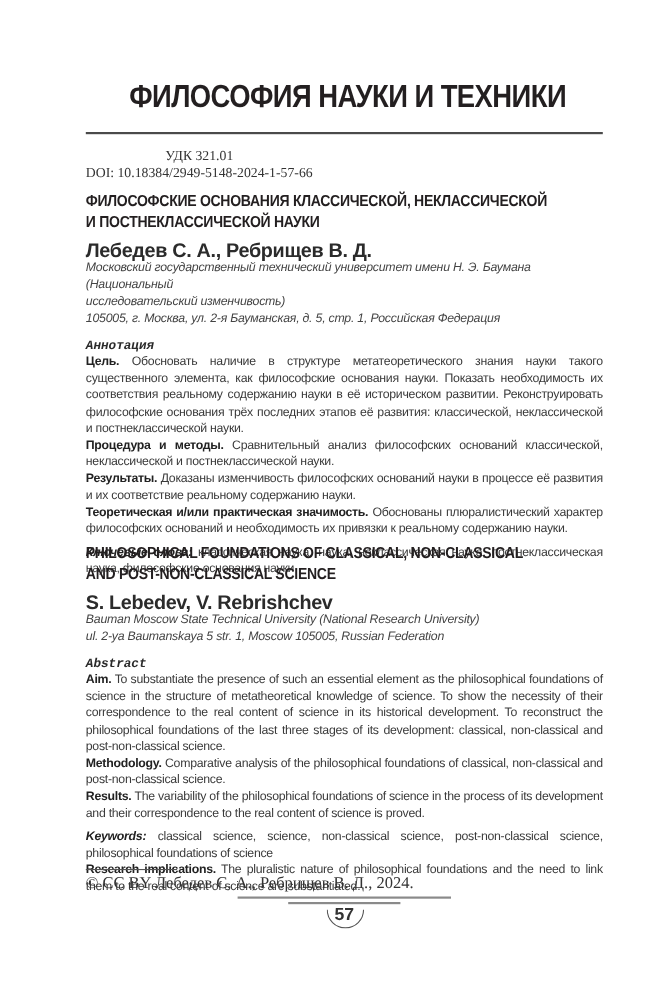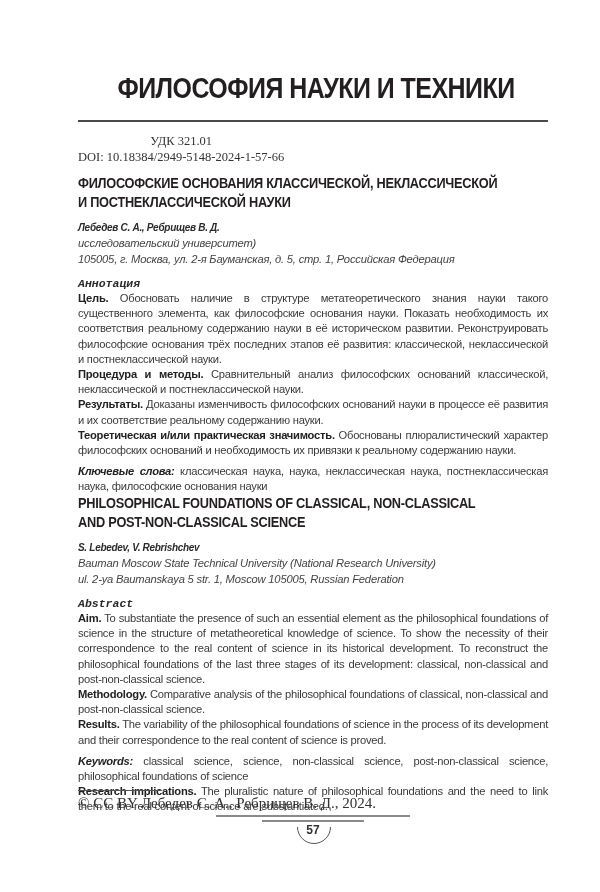--- a/index.html
+++ b/index.html
@@ -7,54 +7,55 @@
   .page { position: absolute; left: 16px; top: 0; width: 600px; height: 892px; padding-left: 40px; }
   .section-title {
     position: absolute; left: 0; top: 72px; width: 600px; text-align: center;
     font-family: "Liberation Sans", sans-serif; font-weight: bold; font-size: 29px;
     letter-spacing: -0.6px; color: #231f20; transform: scaleX(0.86); transform-origin: center;
   }
   .header-rule { position: absolute; left: 62px; top: 120px; width: 470px; height: 2px; background: #4a4a4a; }
   .meta { position: absolute; left: 62px; top: 133px; font-family: "Liberation Serif", serif; font-size: 12.5px; line-height: 16px; color: #333; text-align: center; }
   .content { position: absolute; left: 62px; width: 470px; font-family: "Liberation Sans", sans-serif; color: #333; }
   .art-title { font-weight: bold; font-size: 14.5px; line-height: 19px; color: #231f20; text-transform: uppercase; letter-spacing: -0.3px; transform: scaleX(0.88); transform-origin: left; width: 540px; }
-  .authors { font-weight: bold; font-style: italic; font-size: 10px; line-height: 16px; margin-top: 8px; letter-spacing: -0.3px; color: #2b2b2b; }
+  .authors { font-weight: bold; font-size: 18px; line-height: 16px; margin-top: 8px; letter-spacing: -0.3px; color: #2b2b2b; }
   .affil { font-style: italic; font-size: 11.2px; line-height: 15.5px; color: #444; letter-spacing: -0.2px; }
   .abs-head { font-weight: bold; font-style: italic; font-size: 11.5px; line-height: 15px; margin-top: 9px; color: #2b2b2b; font-family: Liberation Mono, monospace; }
   .para { font-size: 11.2px; line-height: 15.2px; text-align: justify; letter-spacing: -0.25px; color: #3a3a3a; }
   .para b { color: #222; }
   .kw { margin-top: 6px; }
   .kw i { font-weight: bold; color: #222; }
   .foot-rule { position: absolute; left: 62px; top: 790px; width: 83px; height: 1px; background: #555; }
   .foot-note { position: absolute; left: 62px; top: 795px; font-family: "Liberation Serif", serif; font-size: 15px; color: #333; }
   .pg-rule1 { position: absolute; left: 200px; top: 815px; width: 194px; height: 2px; background: #8a8a8a; }
   .pg-rule2 { position: absolute; left: 246px; top: 820px; width: 102px; height: 2px; background: #8a8a8a; }
   .pg-arc { position: absolute; left: 281px; top: 810px; width: 32px; height: 32px; border: 1px solid #555; border-radius: 50%; clip-path: inset(50% 0 0 0); }
-  .pg-num { position: absolute; left: 281px; top: 823px; width: 32px; text-align: center; font-family: "Liberation Sans", sans-serif; font-weight: bold; font-size: 12px; color: #333; }
+  .pg-num { position: absolute; left: 281px; top: 823px; width: 32px; text-align: center; font-family: "Liberation Sans", sans-serif; font-weight: bold; font-size: 16px; color: #333; }
 </style>
 </head>
 <body>
 
 <div class="page">
   <div class="section-title">ФИЛОСОФИЯ НАУКИ И ТЕХНИКИ</div>
   <div class="header-rule"></div>
 
   <div class="meta">
     <div>УДК 321.01</div>
     <div>DOI: 10.18384/2949-5148-2024-1-57-66</div>
   </div>
 
   <div class="content" style="top:174px;">
     <div class="art-title">
       <div>ФИЛОСОФСКИЕ ОСНОВАНИЯ КЛАССИЧЕСКОЙ, НЕКЛАССИЧЕСКОЙ</div>
       <div>И ПОСТНЕКЛАССИЧЕСКОЙ НАУКИ</div>
     </div>
     <div class="authors">Лебедев С. А., Ребрищев В. Д.</div>
     <div class="affil">
-      <div>исследовательский университет)</div>
+      <div>Московский государственный технический университет имени Н. Э. Баумана (Национальный</div>
+      <div>исследовательский изменчивость)</div>
       <div>105005, г. Москва, ул. 2-я Бауманская, д. 5, стр. 1, Российская Федерация</div>
     </div>
     <div class="abs-head">Аннотация</div>
     <div class="para"><b>Цель.</b><span> Обосновать наличие в структуре метатеоретического знания науки такого существенного элемента, как философские основания науки. Показать необходимость их соответствия реальному содержанию науки в её историческом развитии. Реконструировать философские основания трёх последних этапов её развития: классической, неклассической и постнеклассической науки.</span></div>
     <div class="para"><b>Процедура и методы.</b><span> Сравнительный анализ философских оснований классической, неклассической и постнеклассической науки.</span></div>
     <div class="para"><b>Результаты.</b><span> Доказаны изменчивость философских оснований науки в процессе её развития и их соответствие реальному содержанию науки.</span></div>
     <div class="para"><b>Теоретическая и/или практическая значимость.</b><span> Обоснованы плюралистический характер философских оснований и необходимость их привязки к реальному содержанию науки.</span></div>
     <div class="para kw"><i>Ключевые слова:</i><span> классическая наука, наука, неклассическая наука, постнеклассическая наука, философские основания науки</span></div>
   </div>
 

